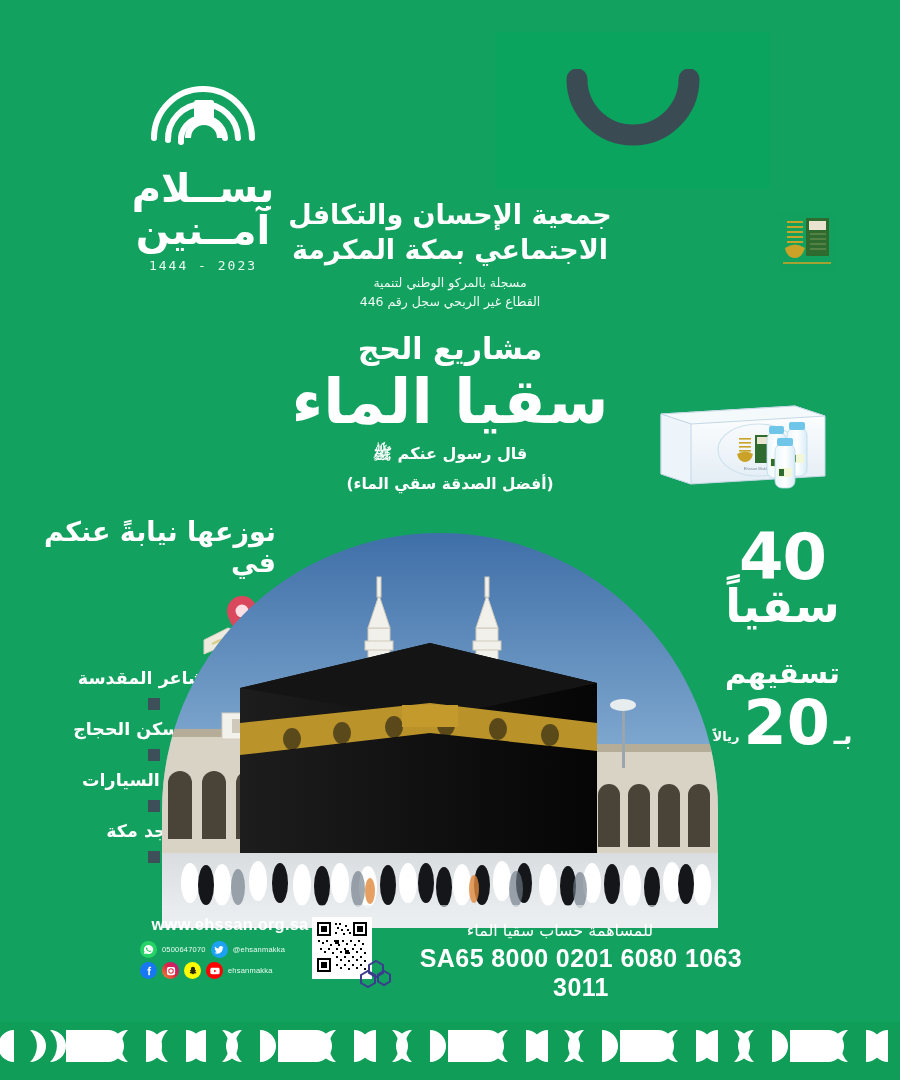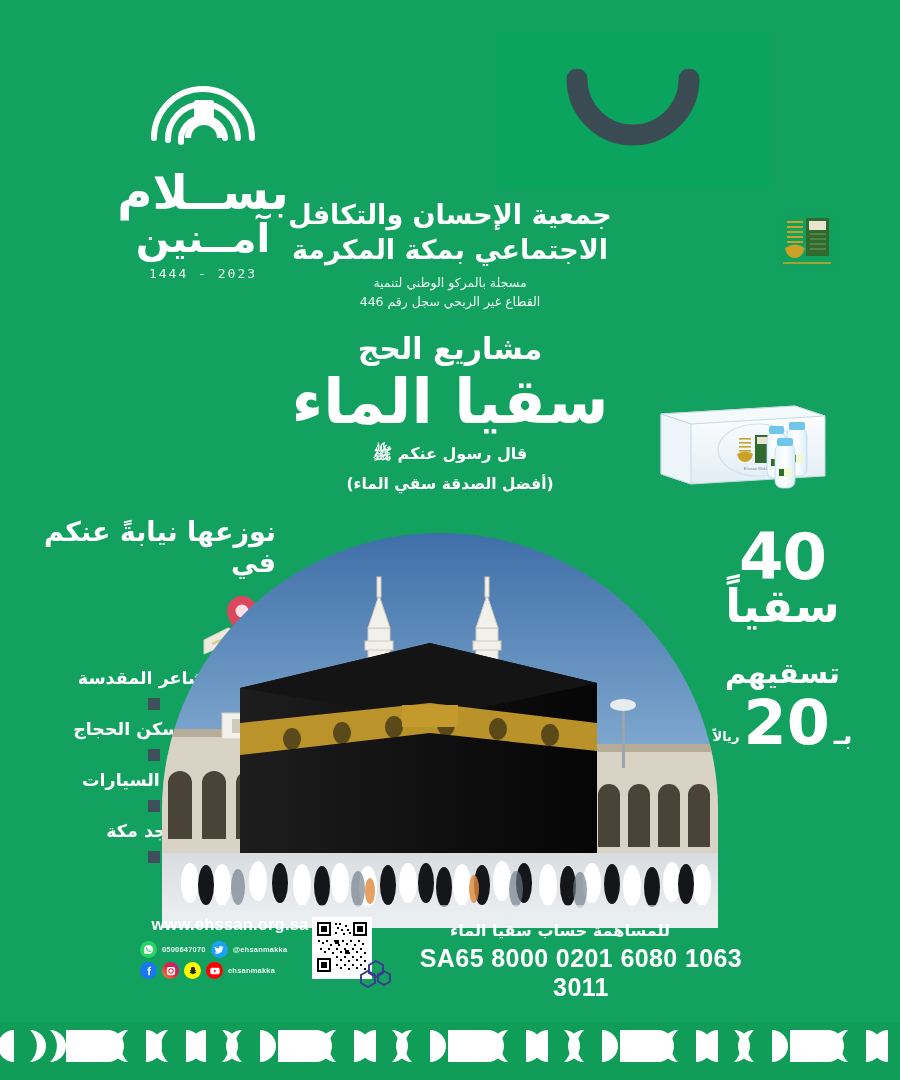--- a/index.html
+++ b/index.html
@@ -17,21 +17,21 @@
 
   
   .top-row { position:absolute; top:0; left:0; width:900px; height:330px; }
 
   
   .salam-logo { position:absolute; left:118px; top:58px; width:170px; height:250px;
                 display:flex; flex-direction:column; align-items:center; }
   .salam-mark { width:118px; height:96px; position:relative; }
   .salam-mark svg { width:118px; height:96px; display:block; }
   .salam-word { margin-top:14px; text-align:center; line-height:1.0; }
-  .salam-ar1 { font-size:48px; font-weight:700; letter-spacing:0px; color:#fff; }
+  .salam-ar1 { font-size:40px; font-weight:700; letter-spacing:0px; color:#fff; }
   .salam-ar2 { font-size:40px; font-weight:700; color:#fff; margin-top:2px; }
   .salam-year { font-size:13px; letter-spacing:2px; color:#eafaf1; margin-top:9px;
                 font-family:"DejaVu Sans Mono","Liberation Mono",monospace; }
 
   
   .smile-panel { position:absolute; left:495px; top:32px; width:275px; height:157px;
                  background:#0aa45f; display:flex; align-items:center; justify-content:center; }
   .smile-panel svg { display:block; }
 
   .org-block { position:absolute; right:130px; top:198px; width:640px; text-align:center; }
@@ -84,29 +84,29 @@
   .footer { position:absolute; left:0; bottom:75px; width:900px; height:90px; }
   .f-left { position:absolute; left:140px; top:0; width:180px; text-align:center; }
   .f-web { font-size:16.5px; font-weight:600; letter-spacing:.2px;
            font-family:"Liberation Sans",sans-serif; }
   .f-social-rows { margin-top:7px; }
   .f-srow { display:flex; align-items:center; gap:5px; direction:ltr; margin-bottom:4px; }
   .f-srow.r1 { justify-content:flex-start; }
   .sico { width:17px; height:17px; border-radius:50%; display:flex;
           align-items:center; justify-content:center; flex:0 0 17px; }
   .sico svg { display:block; }
-  .f-handle { font-size:7.5px; font-weight:700; color:#eafaf1;
+  .f-handle { font-size:7.5px; font-weight:400; color:#eafaf1;
               font-family:"Liberation Sans",sans-serif; letter-spacing:.2px; }
 
   .f-qr { position:absolute; left:312px; top:2px; width:60px; height:62px; background:#fff;
           padding:3px; }
   .f-qr svg { display:block; }
 
   .f-right { position:absolute; right:140px; top:6px; width:400px; text-align:center; }
-  .f-acct-label { font-size:16px; font-weight:700; }
+  .f-acct-label { font-size:16px; font-weight:400; }
   .f-iban-row { display:flex; align-items:center; justify-content:center; gap:10px;
                 margin-top:4px; direction:ltr; }
   .f-iban { font-size:25px; font-weight:600; letter-spacing:.4px;
             font-family:"Liberation Sans",sans-serif; }
   .rajhi { width:32px; height:30px; flex:0 0 32px; }
   .rajhi svg { display:block; }
 
   
   .bottom-band { position:absolute; left:0; bottom:0; width:900px; height:58px;
                  background:#0f9d58; }

